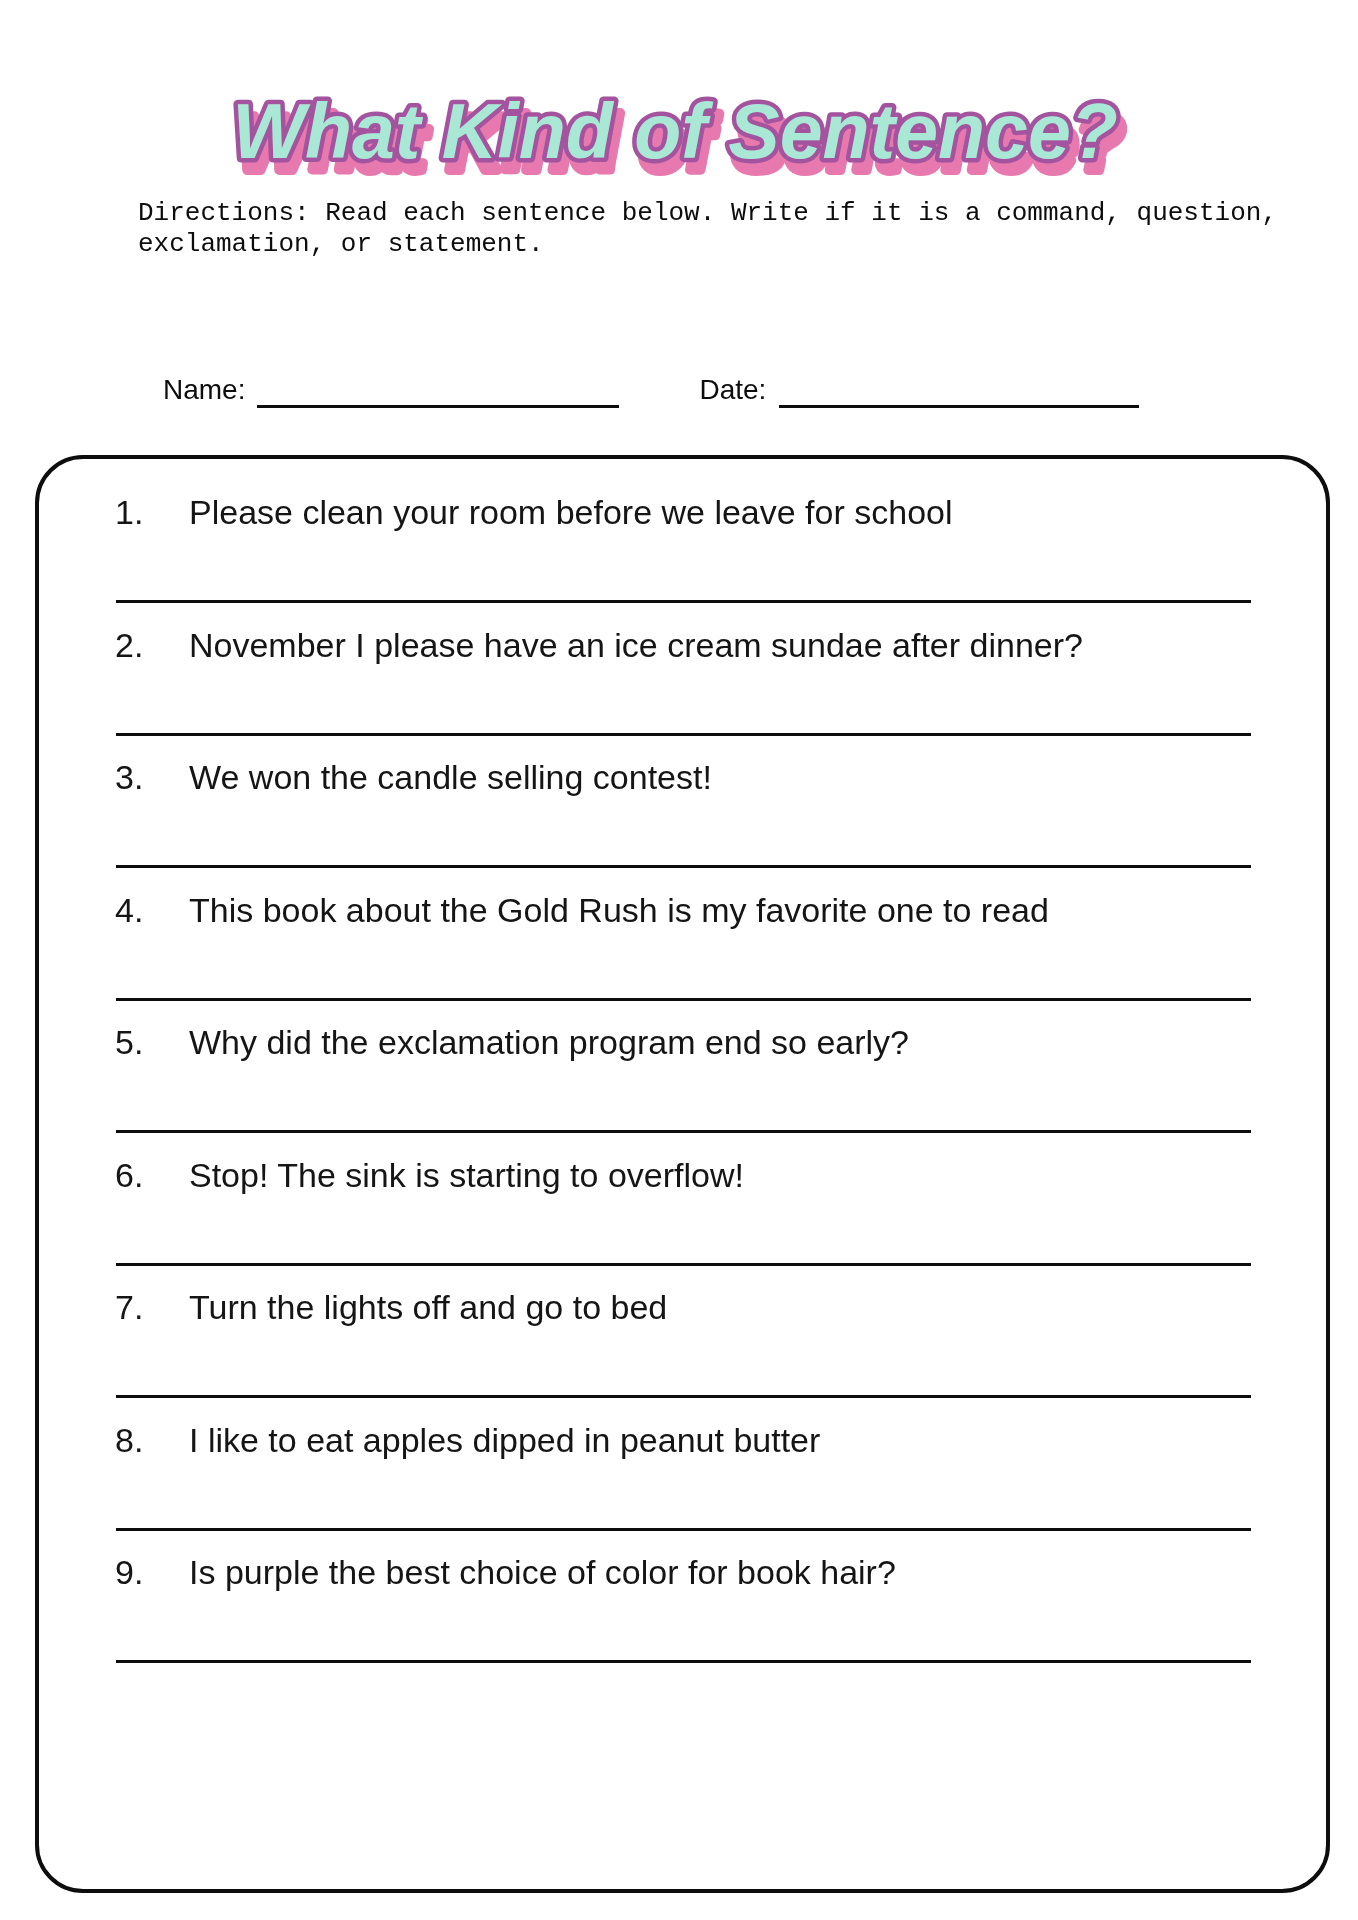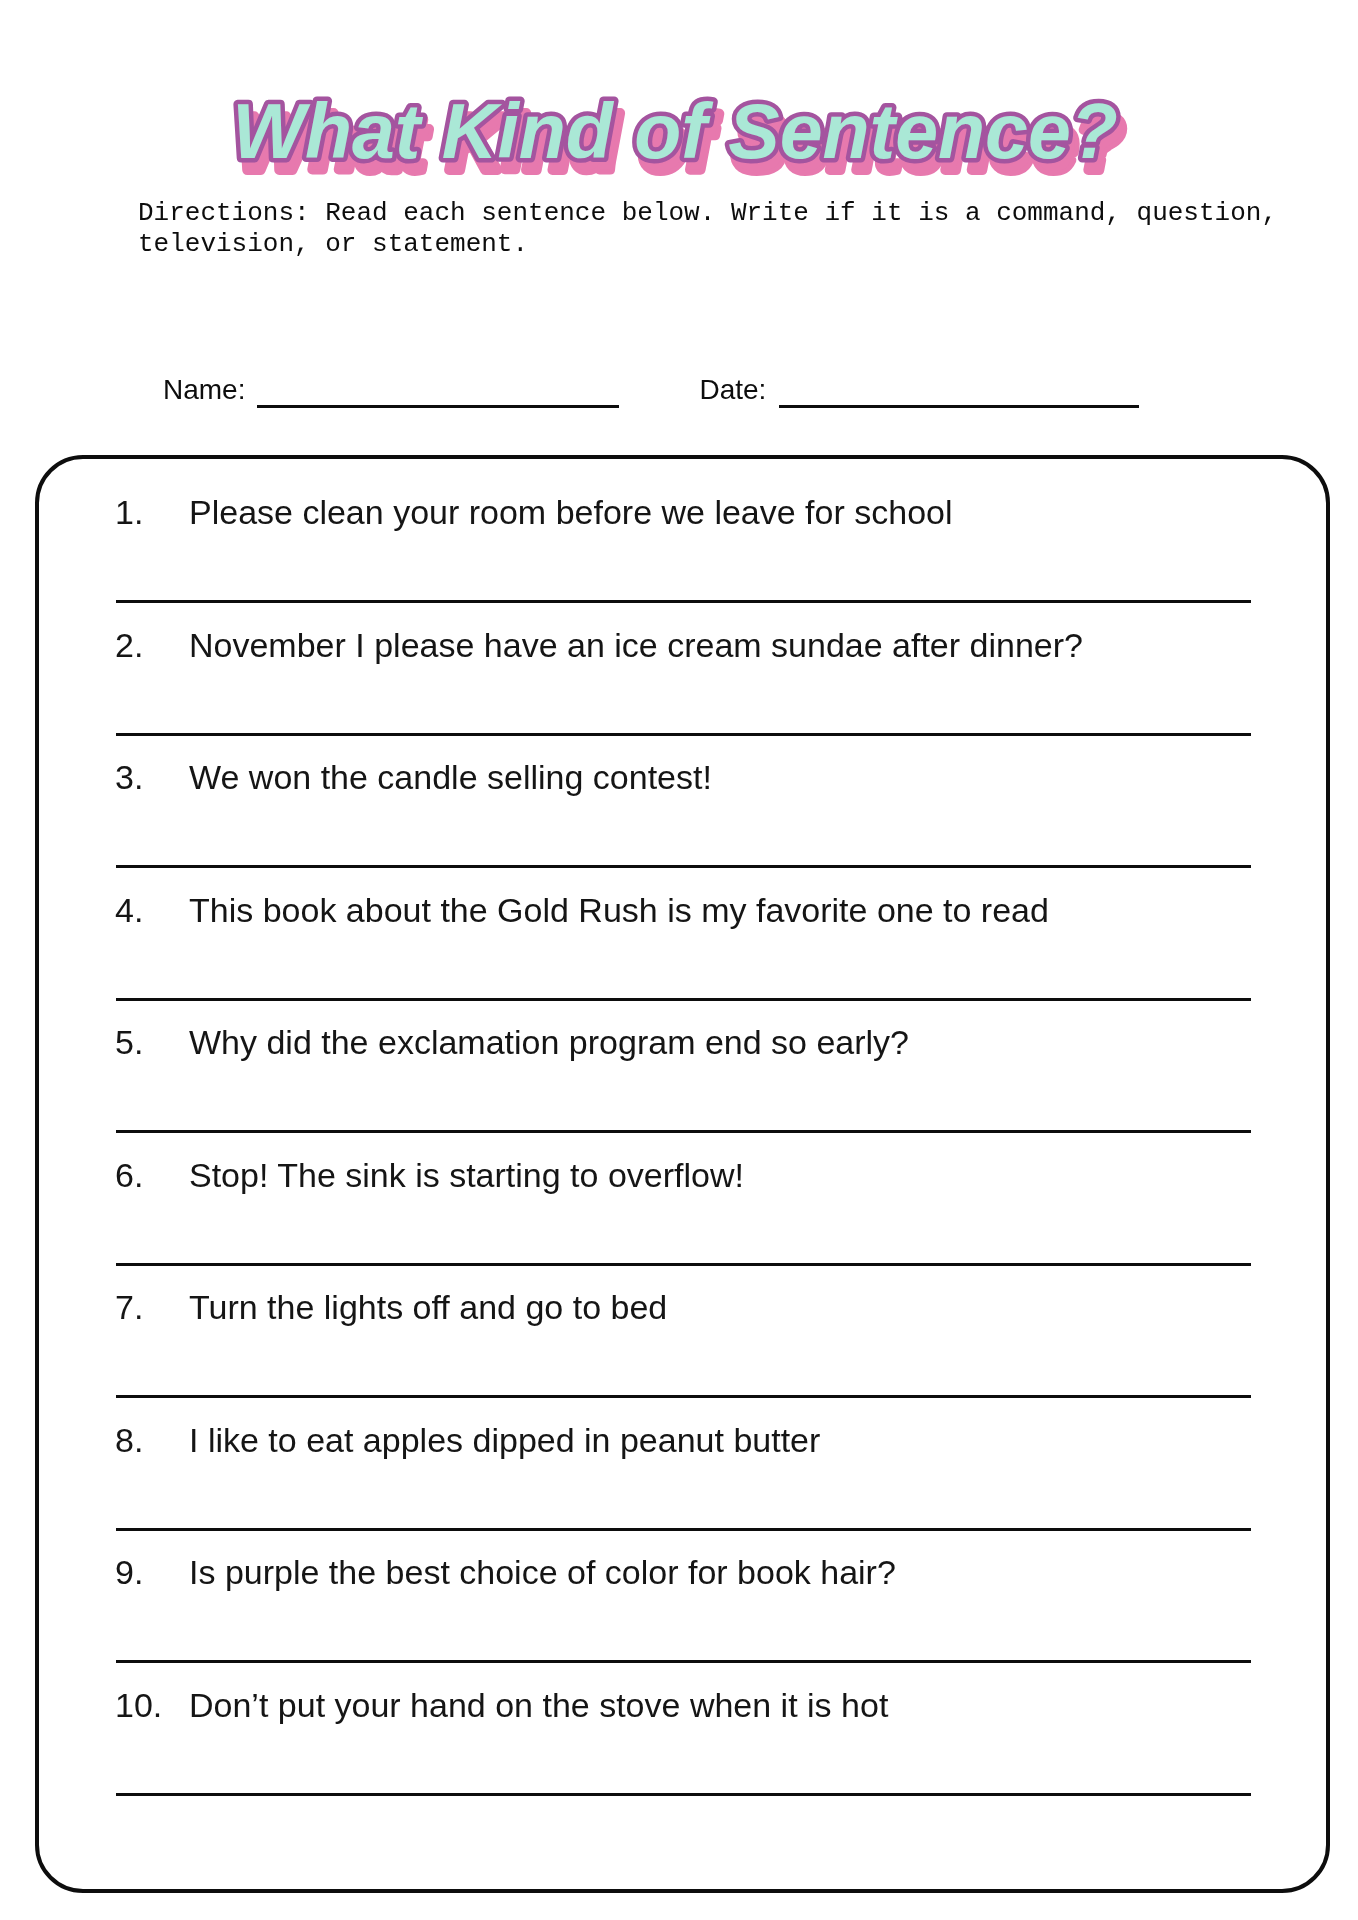--- a/index.html
+++ b/index.html
@@ -95,21 +95,21 @@
 </head>
 <body>
 
 <svg class="title-svg" width="1358" height="230" viewBox="0 0 1358 230">
   <text class="title-text title-shadow-t" x="681" y="170" text-anchor="middle">What Kind of Sentence?</text>
   <text class="title-text title-main-t" x="675" y="158" text-anchor="middle">What Kind of Sentence?</text>
 </svg>
 
 <div class="directions">
   <div>Directions: Read each sentence below. Write if it is a command, question,</div>
-  <div>television, or statement.</div>
+  <div>exclamation, or statement.</div>
 </div>
 
 <div class="fields-row">
   <span>Name:</span>
   <span class="write-line name-line"></span>
   <span class="date-label">Date:</span>
   <span class="write-line date-line"></span>
 </div>
 
 <div class="qbox">
@@ -179,21 +179,14 @@
   </div>
 
   <div class="item">
     <div class="sent">
       <span class="num">9.</span>
       <span class="qtext">Is purple the best choice of color for book hair?</span>
     </div>
     <div class="ansline"></div>
   </div>
 
-  <div class="item">
-    <div class="sent">
-      <span class="num">10.</span>
-      <span class="qtext">Don’t put your hand on the stove when it is hot</span>
-    </div>
-    <div class="ansline"></div>
-  </div>
 
 </div>
 
 </body></html>

